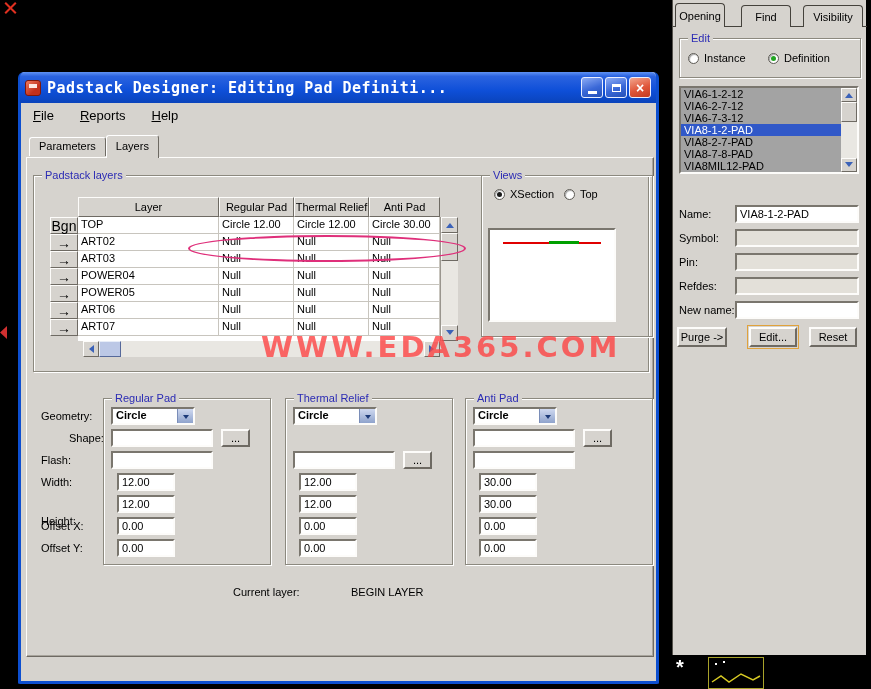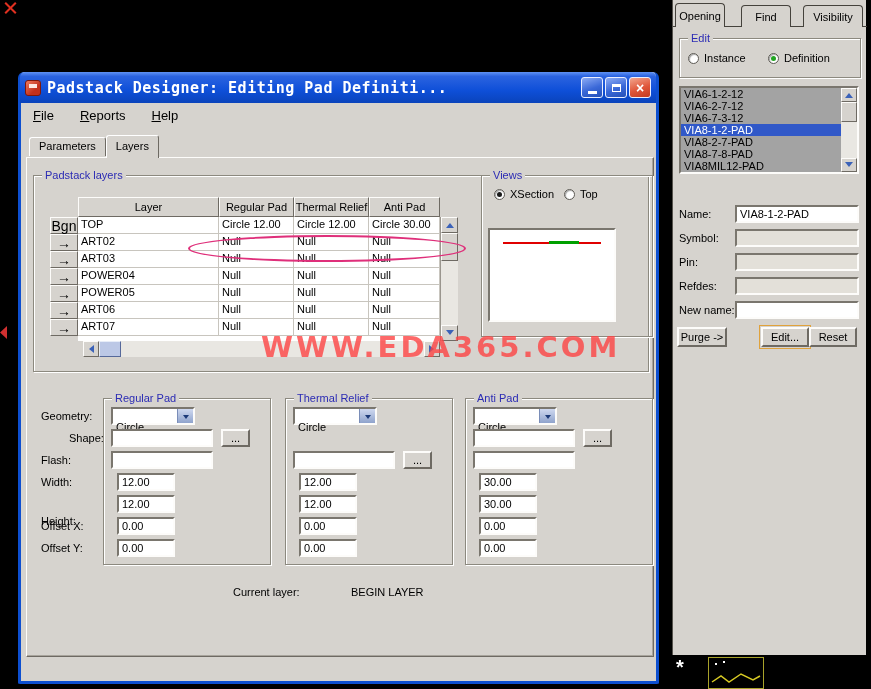--- a/index.html
+++ b/index.html
@@ -73,38 +73,38 @@
   
   .radio-row{display:flex;align-items:center;gap:5px;}
   .radio{width:11px;height:11px;border-radius:50%;background:#fff;border:1px solid #5d5a54;
          box-shadow:inset 1px 1px 1px rgba(0,0,0,.35);position:relative;flex:0 0 auto;}
   .radio.checked::after{content:"";position:absolute;inset:2px;border-radius:50%;background:#1a1a1a;}
   .radio.green.checked::after{background:#23a523;}
 
   
   .combo{display:flex;height:18px;background:#fff;border:2px solid;
          border-color:#7a766e #fdfcfa #fdfcfa #7a766e;}
-  .combo-val{flex:1;padding:12px 3px;font-size:11px;}
+  .combo-val{flex:1;padding:0 3px;font-size:11px;font-weight:bold;}
   .combo-btn{width:16px;background:linear-gradient(180deg,#cfd9f0,#8fa3cc);border-left:1px solid #7a8db8;
              display:flex;align-items:center;justify-content:center;}
   .tri-dd{width:0;height:0;border:3px solid transparent;border-top:4px solid #1c3a78;margin-top:4px;}
 
   .statusbar{left:0;right:0;bottom:0;height:22px;border-top:1px solid #8c897f;
              box-shadow:inset 0 1px 0 #fff;display:flex;align-items:center;padding-left:16px;}
 
   
   .panel{left:672px;top:0;width:194px;height:655px;background:#d6d3ce;border-left:1px solid #55524c;}
   .ptabline{left:0;top:26px;width:194px;height:1px;background:#45423c;}
   .ptab{position:absolute;top:5px;height:22px;background:#d6d3ce;border:1px solid #45423c;border-bottom:none;
         border-radius:4px 4px 0 0;display:flex;align-items:center;justify-content:center;font-size:11px;}
   .ptab.active{top:3px;height:24px;z-index:2;}
   .listbox{background:#a3a3a3;border:2px solid;border-color:#7a766e #fdfcfa #fdfcfa #7a766e;}
   .litem{height:12px;line-height:12px;padding-left:3px;font-size:11px;white-space:nowrap;overflow:hidden;}
   .litem.sel{background:#3058c8;color:#fff;}
-  .focus-ring{outline:1px solid #e0a23c;outline-offset:1px;margin-left:12px;}
+  .focus-ring{outline:1px solid #e0a23c;outline-offset:1px;}
 
   .xbar{position:absolute;left:0;top:6px;width:15px;height:2px;background:#e03020;}
   .worldbox{border:1px solid #a8a22a;background:#000;}
 </style>
 </head>
 <body>
 
 <div class="stage">
 
   <div class="a" style="left:3px;top:1px;width:15px;height:15px;">

